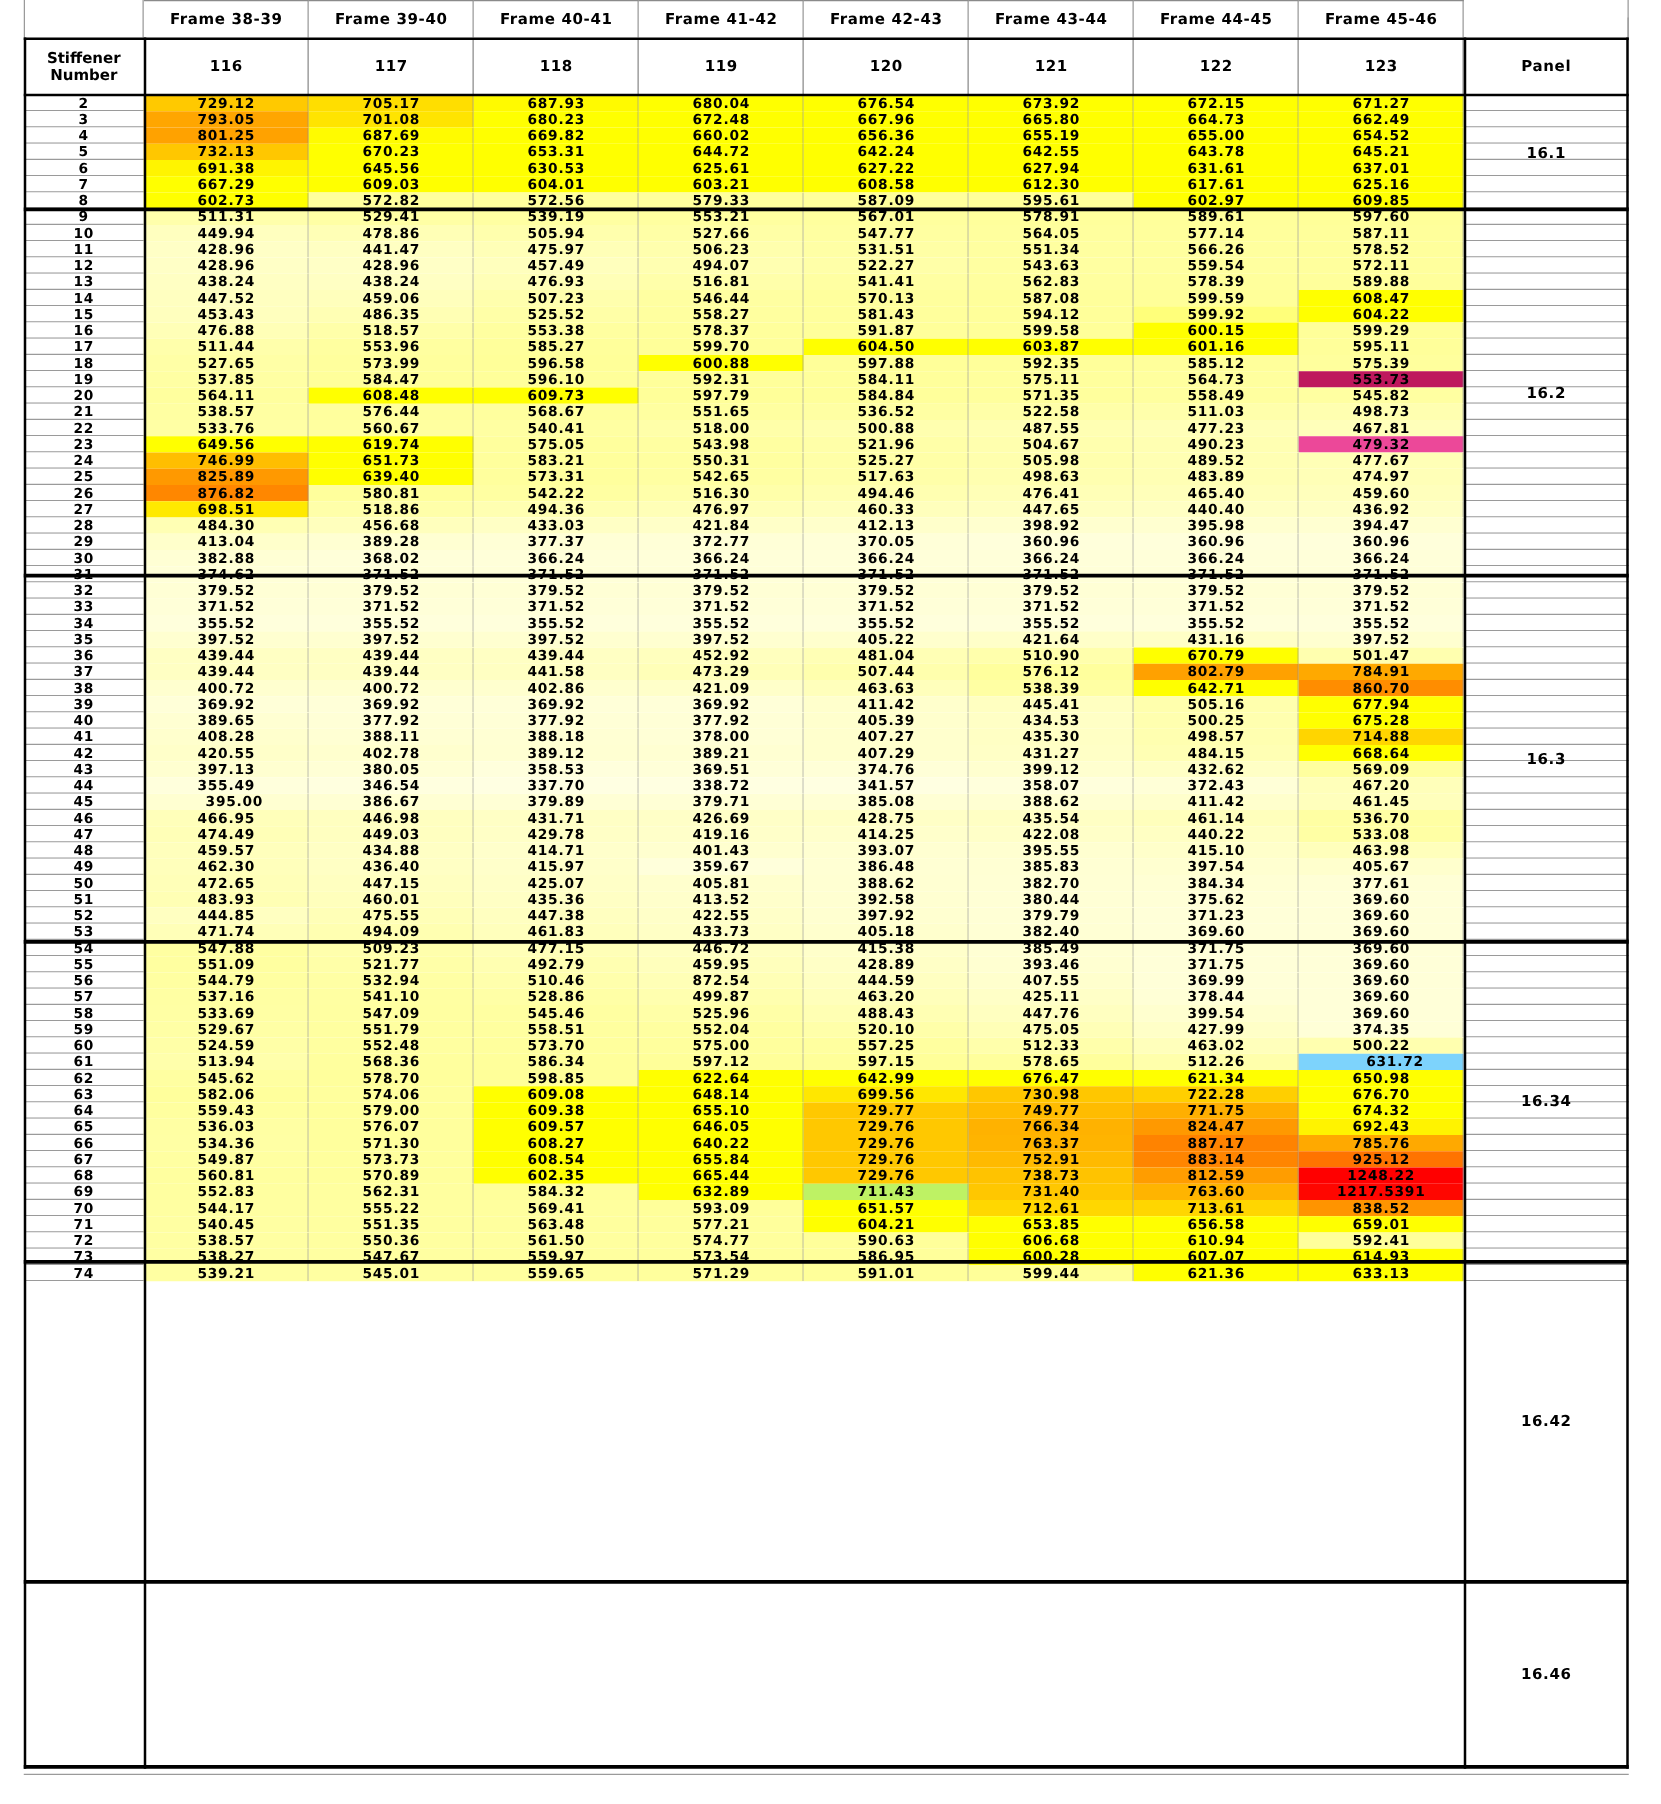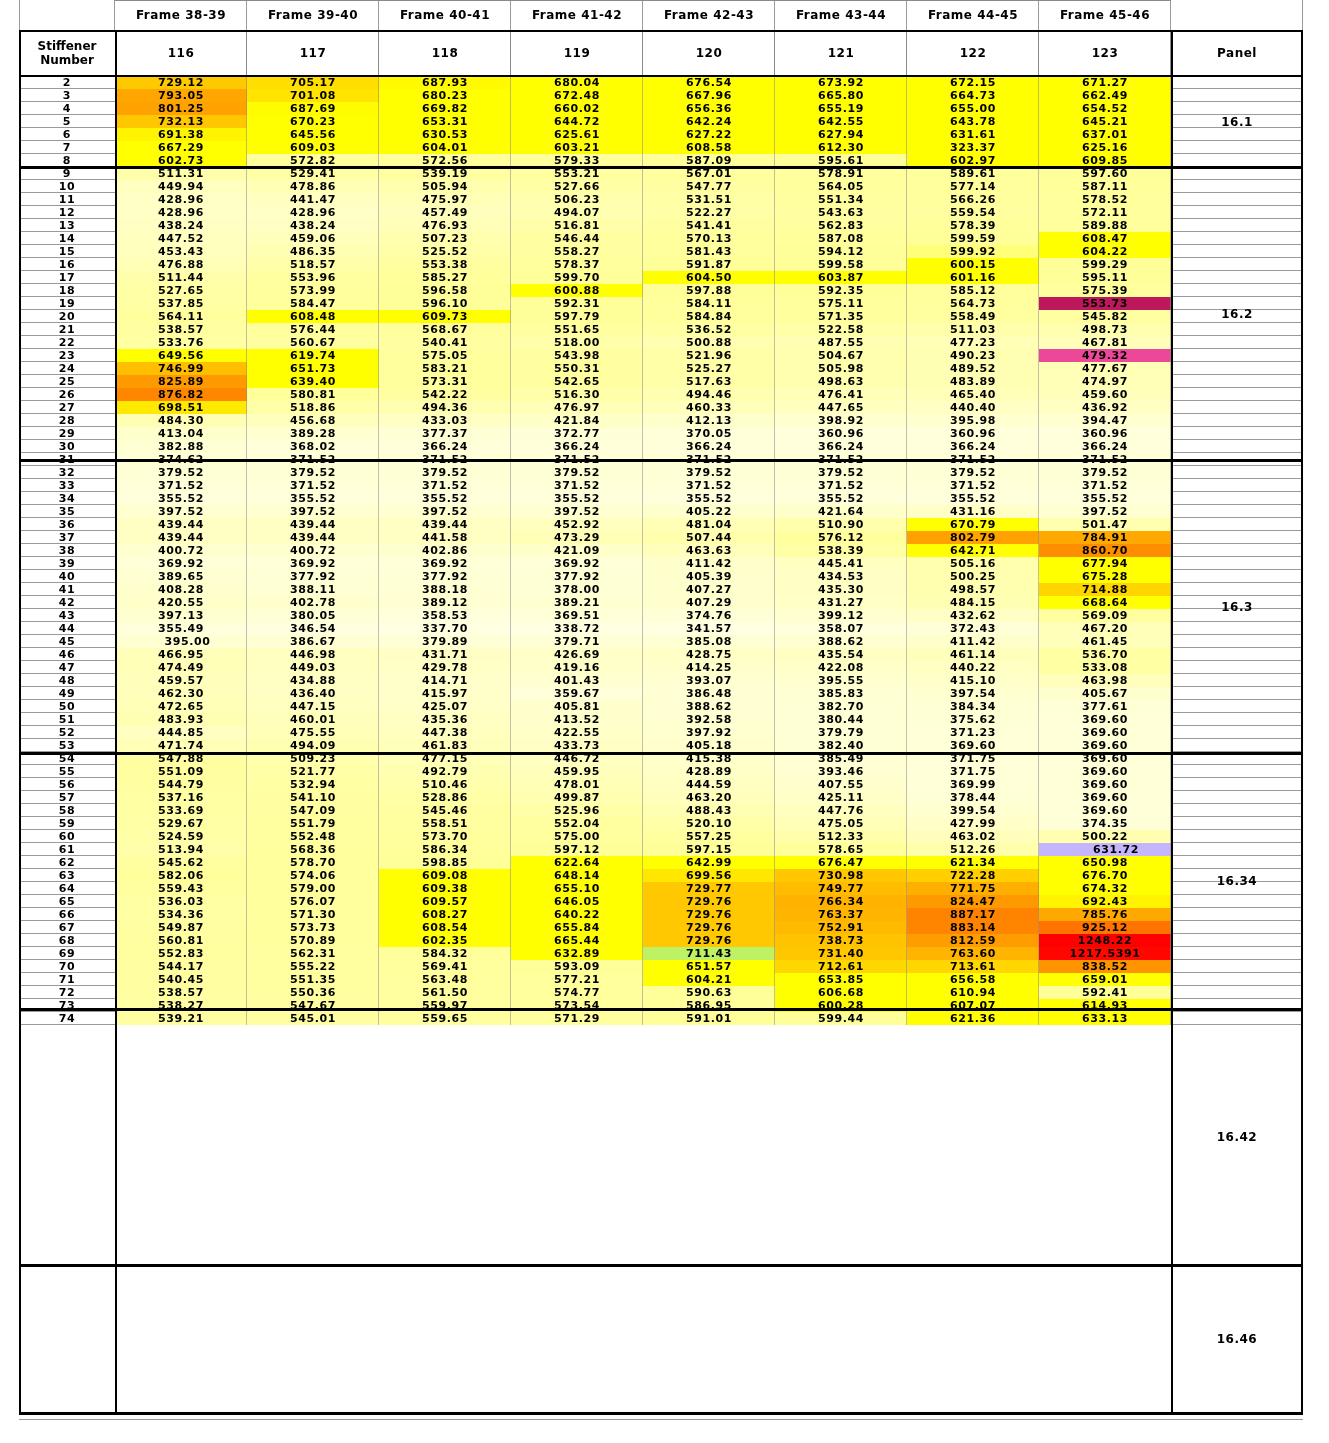--- a/index.html
+++ b/index.html
@@ -112,21 +112,21 @@
         <div class="cell dcell" style="background: rgb(255, 255, 0);">631.61</div>
         <div class="cell dcell" style="background: rgb(255, 255, 0);">637.01</div>
         <div class="cell pcell"></div>
         <div class="cell scell">7</div>
         <div class="cell dcell" style="background: rgb(255, 255, 0);">667.29</div>
         <div class="cell dcell" style="background: rgb(255, 255, 0);">609.03</div>
         <div class="cell dcell" style="background: rgb(255, 255, 0);">604.01</div>
         <div class="cell dcell" style="background: rgb(255, 255, 0);">603.21</div>
         <div class="cell dcell" style="background: rgb(255, 255, 0);">608.58</div>
         <div class="cell dcell" style="background: rgb(255, 255, 0);">612.30</div>
-        <div class="cell dcell" style="background: rgb(255, 255, 0);">323.37</div>
+        <div class="cell dcell" style="background: rgb(255, 255, 0);">617.61</div>
         <div class="cell dcell" style="background: rgb(255, 255, 0);">625.16</div>
         <div class="cell pcell"></div>
         <div class="cell scell">8</div>
         <div class="cell dcell" style="background: rgb(255, 255, 0);">602.73</div>
         <div class="cell dcell" style="background: rgb(255, 255, 157);">572.82</div>
         <div class="cell dcell" style="background: rgb(255, 255, 157);">572.56</div>
         <div class="cell dcell" style="background: rgb(255, 255, 156);">579.33</div>
         <div class="cell dcell" style="background: rgb(255, 255, 155);">587.09</div>
         <div class="cell dcell" style="background: rgb(255, 255, 154);">595.61</div>
         <div class="cell dcell" style="background: rgb(255, 255, 0);">602.97</div>
@@ -599,21 +599,21 @@
         <div class="cell dcell" style="background: rgb(255, 255, 188);">459.95</div>
         <div class="cell dcell" style="background: rgb(255, 255, 198);">428.89</div>
         <div class="cell dcell" style="background: rgb(255, 255, 209);">393.46</div>
         <div class="cell dcell" style="background: rgb(255, 255, 216);">371.75</div>
         <div class="cell dcell" style="background: rgb(255, 255, 216);">369.60</div>
         <div class="cell pcell"></div>
         <div class="cell scell">56</div>
         <div class="cell dcell" style="background: rgb(255, 255, 161);">544.79</div>
         <div class="cell dcell" style="background: rgb(255, 255, 164);">532.94</div>
         <div class="cell dcell" style="background: rgb(255, 255, 172);">510.46</div>
-        <div class="cell dcell" style="background: rgb(255, 255, 182);">478.01</div>
+        <div class="cell dcell" style="background: rgb(255, 255, 182);">872.54</div>
         <div class="cell dcell" style="background: rgb(255, 255, 193);">444.59</div>
         <div class="cell dcell" style="background: rgb(255, 255, 205);">407.55</div>
         <div class="cell dcell" style="background: rgb(255, 255, 216);">369.99</div>
         <div class="cell dcell" style="background: rgb(255, 255, 216);">369.60</div>
         <div class="cell pcell"></div>
         <div class="cell scell">57</div>
         <div class="cell dcell" style="background: rgb(255, 255, 163);">537.16</div>
         <div class="cell dcell" style="background: rgb(255, 255, 162);">541.10</div>
         <div class="cell dcell" style="background: rgb(255, 255, 166);">528.86</div>
         <div class="cell dcell" style="background: rgb(255, 255, 175);">499.87</div>
@@ -653,21 +653,21 @@
         <div class="cell dcell" style="background: rgb(255, 255, 175);">500.22</div>
         <div class="cell pcell"></div>
         <div class="cell scell">61</div>
         <div class="cell dcell" style="background: rgb(255, 255, 171);">513.94</div>
         <div class="cell dcell" style="background: rgb(255, 255, 158);">568.36</div>
         <div class="cell dcell" style="background: rgb(255, 255, 155);">586.34</div>
         <div class="cell dcell" style="background: rgb(255, 255, 153);">597.12</div>
         <div class="cell dcell" style="background: rgb(255, 255, 153);">597.15</div>
         <div class="cell dcell" style="background: rgb(255, 255, 156);">578.65</div>
         <div class="cell dcell" style="background: rgb(255, 255, 171);">512.26</div>
-        <div class="cell dcell" style="background: #c4b5fd; padding-left: 22px;">631.72</div>
+        <div class="cell dcell" style="background: #7dd3fc; padding-left: 22px;">631.72</div>
         <div class="cell pcell"></div>
         <div class="cell scell">62</div>
         <div class="cell dcell" style="background: rgb(255, 255, 161);">545.62</div>
         <div class="cell dcell" style="background: rgb(255, 255, 156);">578.70</div>
         <div class="cell dcell" style="background: rgb(255, 255, 153);">598.85</div>
         <div class="cell dcell" style="background: rgb(255, 255, 0);">622.64</div>
         <div class="cell dcell" style="background: rgb(255, 255, 0);">642.99</div>
         <div class="cell dcell" style="background: rgb(255, 255, 0);">676.47</div>
         <div class="cell dcell" style="background: rgb(255, 255, 0);">621.34</div>
         <div class="cell dcell" style="background: rgb(255, 255, 0);">650.98</div>

